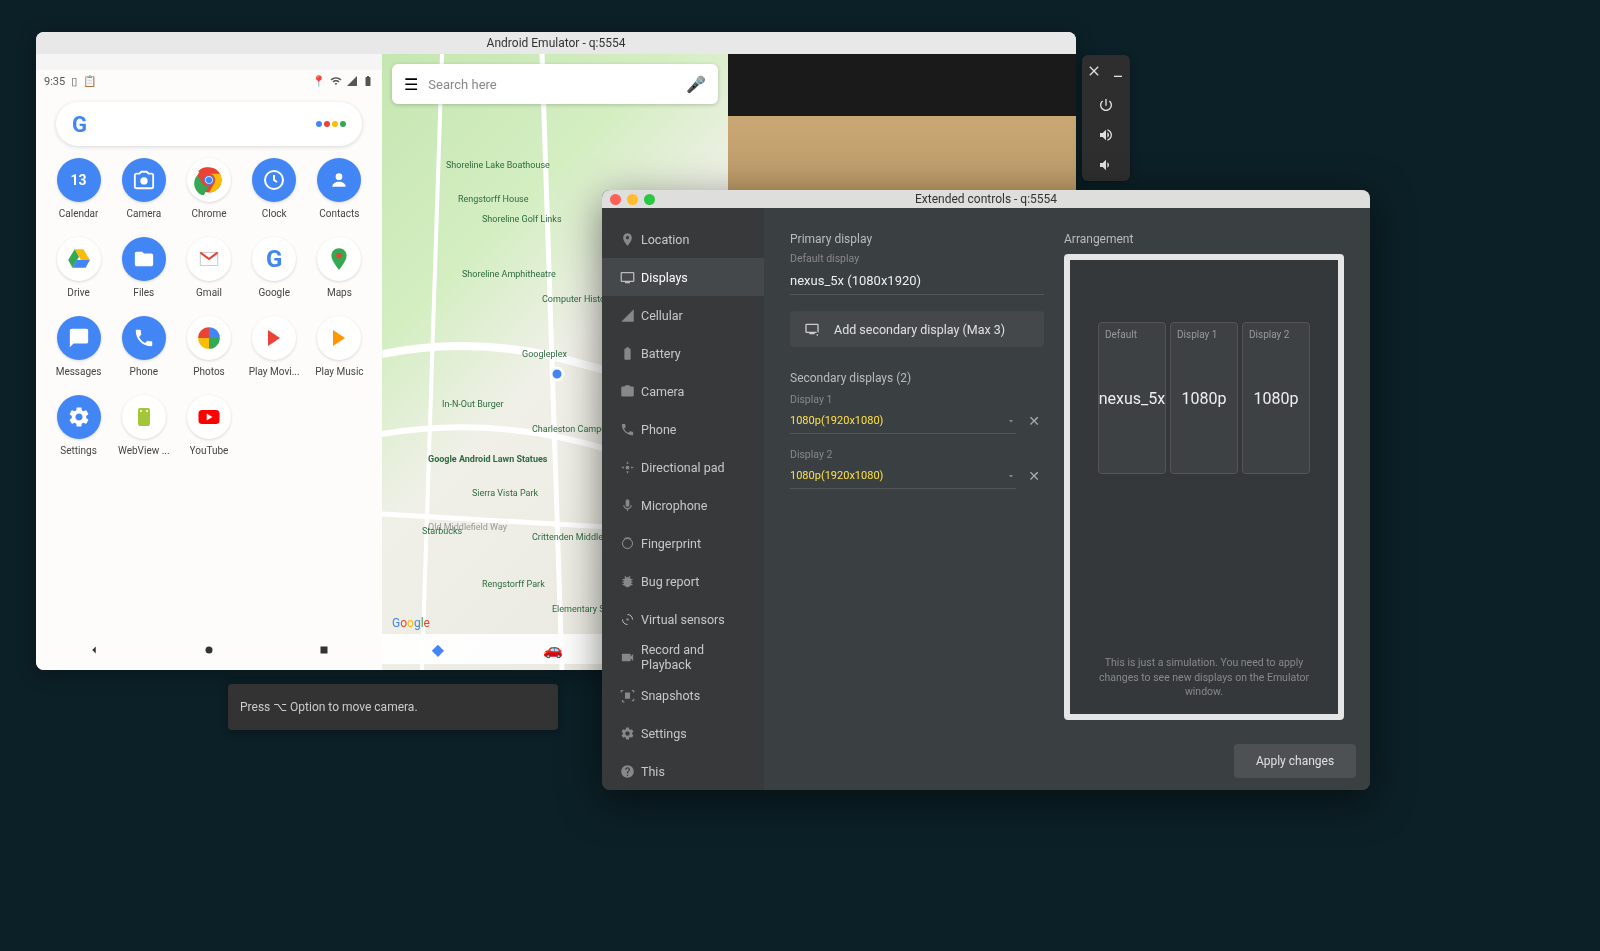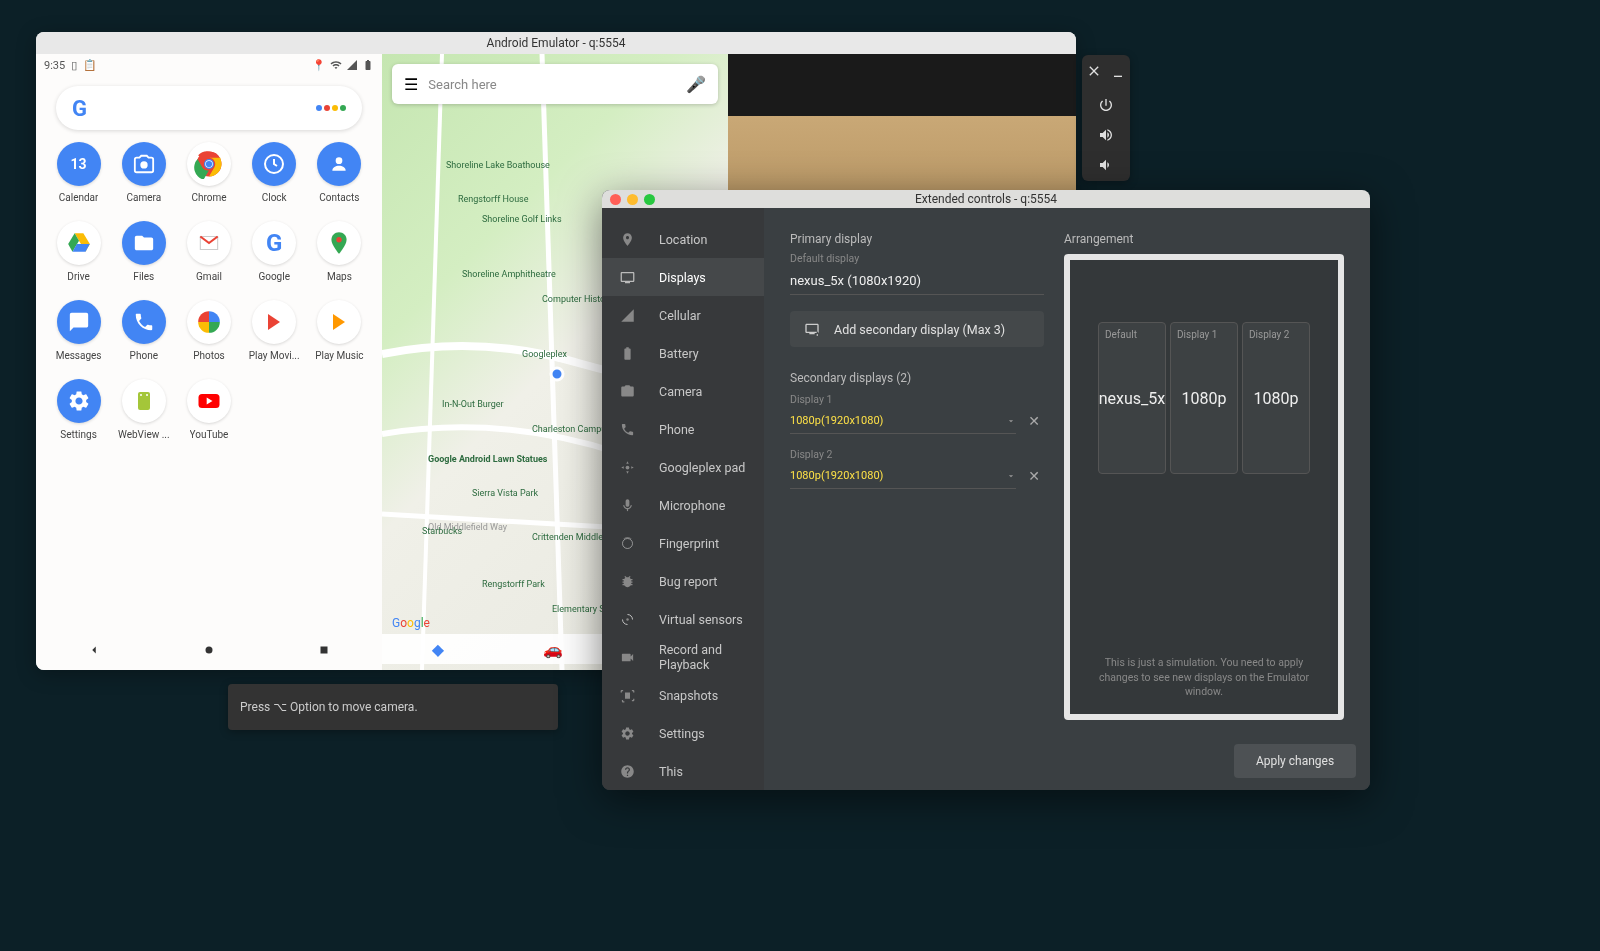--- a/index.html
+++ b/index.html
@@ -11,21 +11,21 @@
   background: #f5f5f5; border-radius: 8px; overflow: hidden;
   box-shadow: 0 4px 20px rgba(0,0,0,0.3);
 }
 .emulator-titlebar {
   height: 22px; background: #e8e8e8; display: flex; align-items: center; justify-content: center;
   font-size: 12px; color: #333;
 }
 .emulator-body { display: flex; height: 616px; }
 
 
-.home-panel { width: 346px; background: #fdfcfb; position: relative; }
+.home-panel { width: 346px; background: #fdfcfb; position: relative; margin-top: 16px; }
 .status-bar { height: 22px; display: flex; align-items: center; justify-content: space-between; padding: 0 8px; font-size: 11px; color: #555; }
 .status-left { display: flex; align-items: center; gap: 6px; }
 .status-right { display: flex; align-items: center; gap: 4px; }
 .status-right svg { width: 12px; height: 12px; fill: #555; }
 
 .google-bar { margin: 10px 20px 12px; height: 44px; background: #fff; border-radius: 22px; box-shadow: 0 1px 4px rgba(0,0,0,0.15); display: flex; align-items: center; justify-content: space-between; padding: 0 16px; }
 .google-g { font-weight: bold; font-size: 22px; }
 .google-g .gb { color:#4285F4;}
 .assistant-dots { display:flex; gap:2px;}
 .assistant-dots span{width:6px;height:6px;border-radius:50%;}
@@ -70,21 +70,21 @@
   box-shadow: 0 10px 40px rgba(0,0,0,0.5); display: flex; flex-direction: column;
 }
 .ext-titlebar { height: 22px; background: #dededc; display: flex; align-items: center; padding: 0 8px; gap: 6px; position: relative; }
 .ext-titlebar .dot { width: 11px; height: 11px; border-radius: 50%; }
 .dot-r { background: #ff5f57; } .dot-y { background: #febc2e; } .dot-g { background: #28c840; }
 .ext-title { position: absolute; left: 50%; transform: translateX(-50%); font-size: 12px; color: #333; }
 .ext-body { flex: 1; display: flex; }
 
 
 .ext-nav { width: 182px; background: #37393b; display: flex; flex-direction: column; padding-top: 12px; }
-.ext-nav-item { height: 38px; display: flex; align-items: center; gap: 24px; padding: 0 18px; color: #c8c8c8; font-size: 12.5px; cursor: pointer; }
+.ext-nav-item { height: 38px; display: flex; align-items: center; gap: 6px; padding: 0 18px; color: #c8c8c8; font-size: 12.5px; cursor: pointer; }
 .ext-nav-item.active { background: #45484a; color: #fff; }
 .ext-nav-item svg { width: 15px; height: 15px; fill: #888; flex-shrink: 0; }
 .ext-nav-item.active svg { fill: #bbb; }
 
 
 .ext-content { flex: 1; background: #3a3f42; padding: 24px 26px; color: #d0d0d0; display: flex; gap: 20px; position: relative; }
 .ext-left { flex: 1; }
 .ext-right { width: 280px; }
 .section-label { font-size: 12px; color: #bbb; margin-bottom: 6px; }
 .sub-label { font-size: 10.5px; color: #888; margin-bottom: 2px; }
@@ -450,21 +450,21 @@
           <svg viewBox="0 0 24 24">
             <path d="M6.62 10.79c1.44 2.83 3.76 5.14 6.59 6.59l2.2-2.2c.27-.27.67-.36 1.02-.24 1.12.37 2.33.57 3.57.57.55 0 1 .45 1 1V20c0 .55-.45 1-1 1-9.39 0-17-7.61-17-17 0-.55.45-1 1-1h3.5c.55 0 1 .45 1 1 0 1.25.2 2.45.57 3.57.11.35.03.74-.25 1.02l-2.2 2.2z"></path>
           </svg>
           <span>Phone</span>
         </div>
         <div class="ext-nav-item">
           <svg viewBox="0 0 24 24">
             <circle cx="12" cy="12" r="3"></circle>
             <path d="M12 2l2 4h-4zM12 22l-2-4h4zM2 12l4-2v4zM22 12l-4 2v-4z"></path>
           </svg>
-          <span>Googleplex pad</span>
+          <span>Directional pad</span>
         </div>
         <div class="ext-nav-item">
           <svg viewBox="0 0 24 24">
             <path d="M12 14c1.66 0 3-1.34 3-3V5c0-1.66-1.34-3-3-3S9 3.34 9 5v6c0 1.66 1.34 3 3 3zm5.91-3c-.49 0-.9.36-.98.85C16.52 14.2 14.47 16 12 16s-4.52-1.8-4.93-4.15c-.08-.49-.49-.85-.98-.85-.61 0-1.09.54-1 1.14.49 3 2.89 5.35 5.91 5.78V20c0 .55.45 1 1 1s1-.45 1-1v-2.08c3.02-.43 5.42-2.78 5.91-5.78.1-.6-.39-1.14-1-1.14z"></path>
           </svg>
           <span>Microphone</span>
         </div>
         <div class="ext-nav-item">
           <svg viewBox="0 0 24 24">
             <path d="M17.81 4.47c-.08 0-.16-.02-.23-.06C15.66 3.42 14 3 12.01 3c-1.98 0-3.86.47-5.57 1.41-.24.13-.54.04-.68-.2-.13-.24-.04-.55.2-.68C7.82 2.52 9.86 2 12.01 2c2.13 0 3.99.47 6.03 1.52.25.13.34.43.21.67-.09.18-.26.28-.44.28z"></path>

